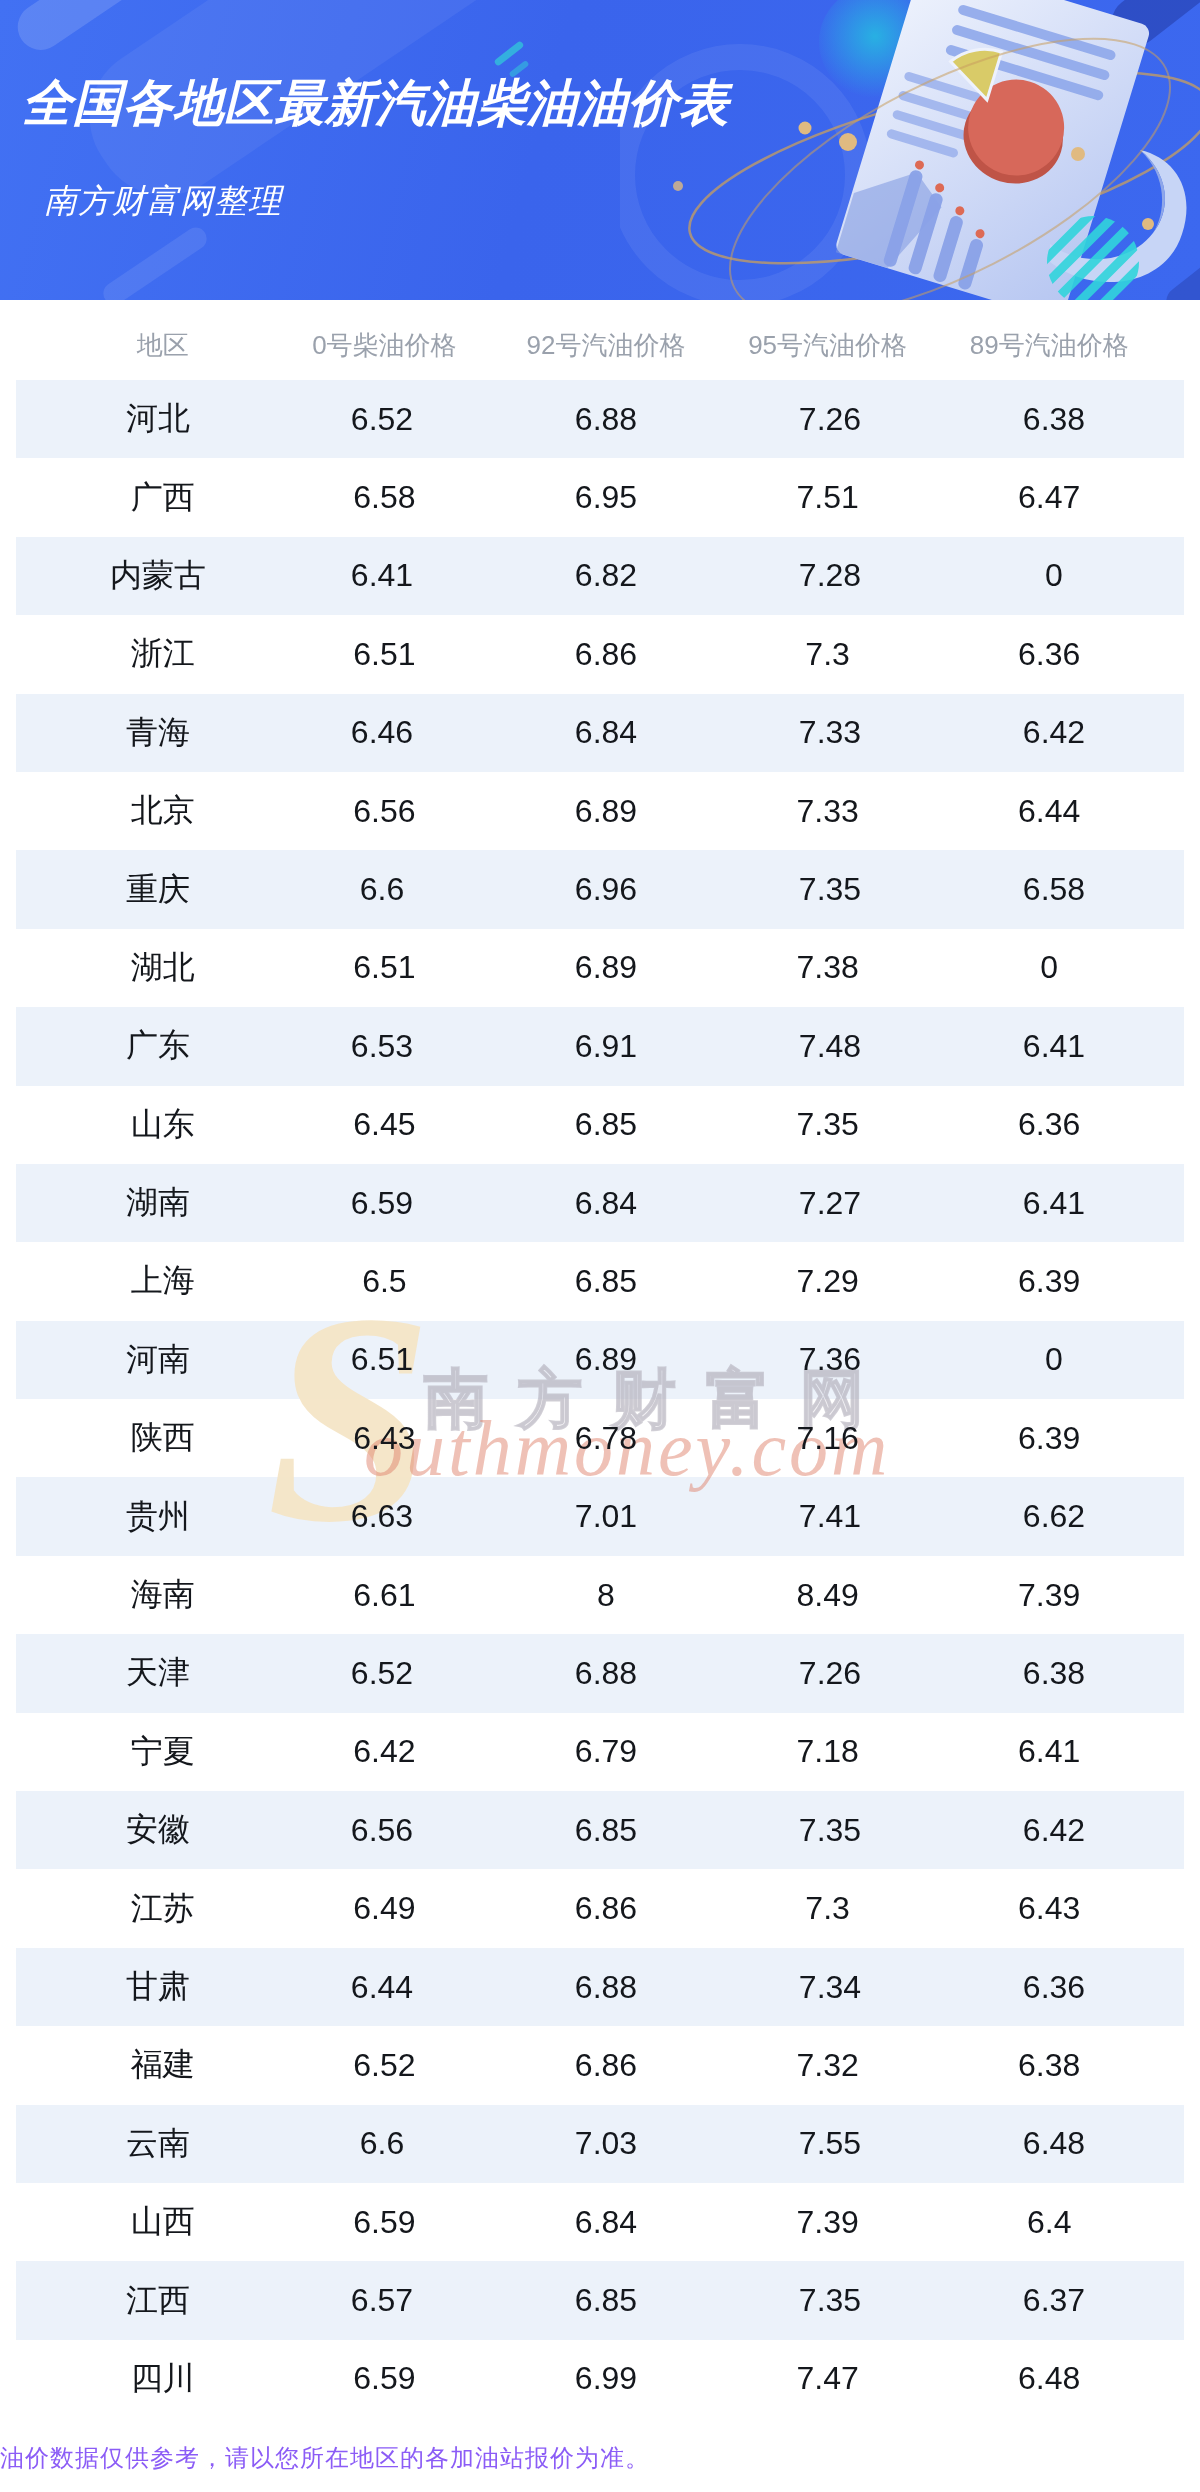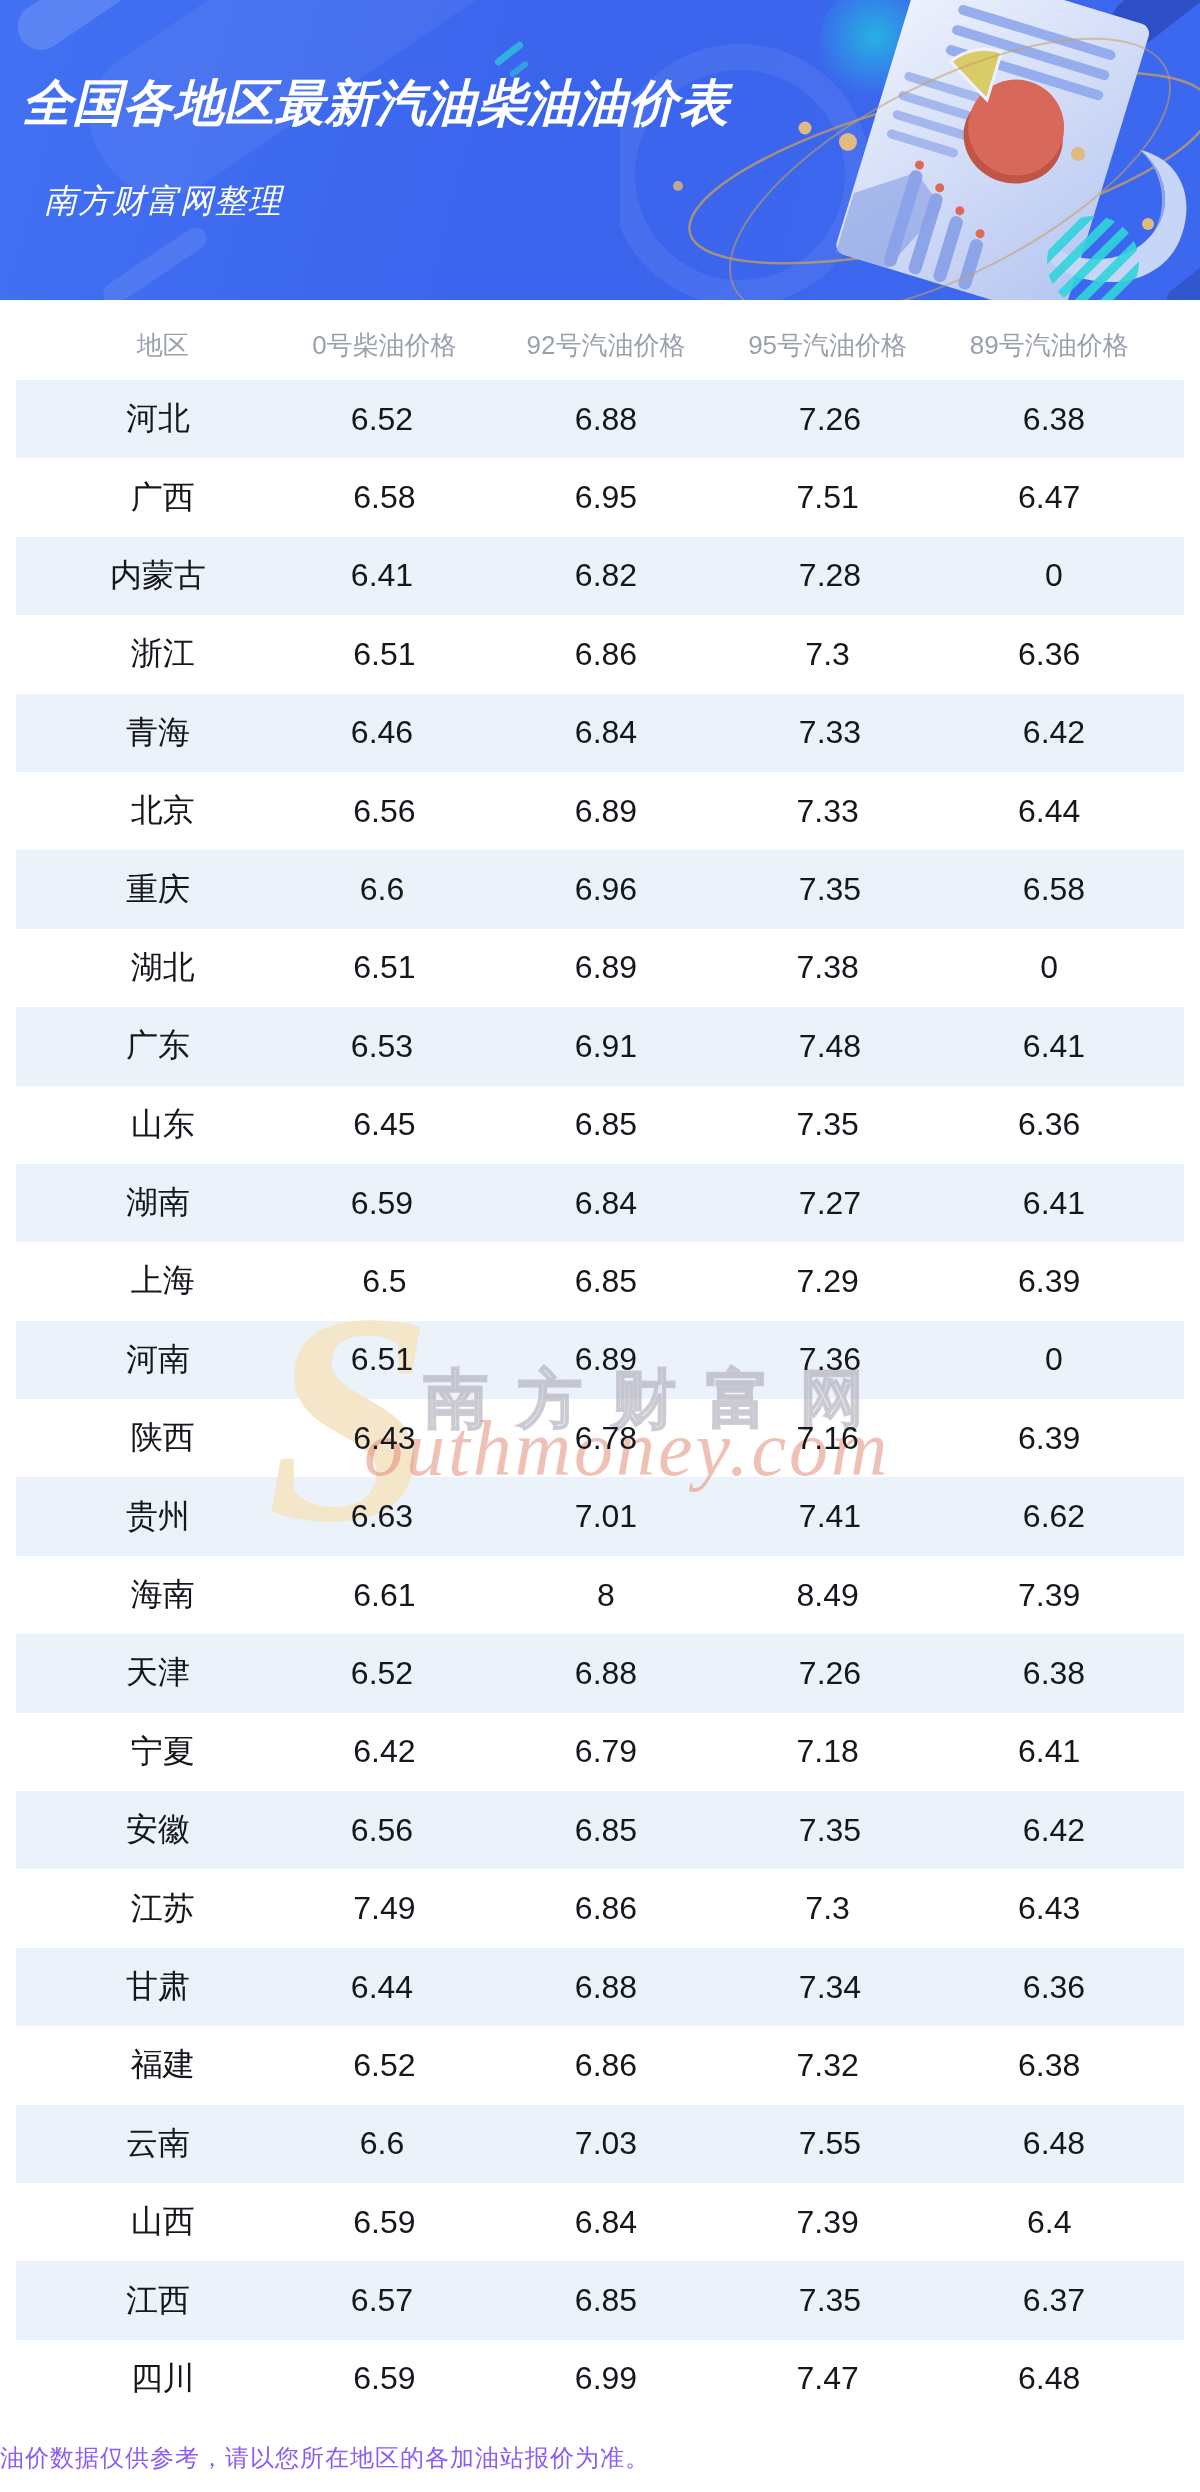--- a/index.html
+++ b/index.html
@@ -302,21 +302,21 @@
       </div>
       <div class="t-row alt">
         <div class="cell region">安徽</div>
         <div class="cell num">6.56</div>
         <div class="cell num">6.85</div>
         <div class="cell num">7.35</div>
         <div class="cell num">6.42</div>
       </div>
       <div class="t-row">
         <div class="cell region">江苏</div>
-        <div class="cell num">7.49</div>
+        <div class="cell num">6.49</div>
         <div class="cell num">6.86</div>
         <div class="cell num">7.3</div>
         <div class="cell num">6.43</div>
       </div>
       <div class="t-row alt">
         <div class="cell region">甘肃</div>
         <div class="cell num">6.44</div>
         <div class="cell num">6.88</div>
         <div class="cell num">7.34</div>
         <div class="cell num">6.36</div>

